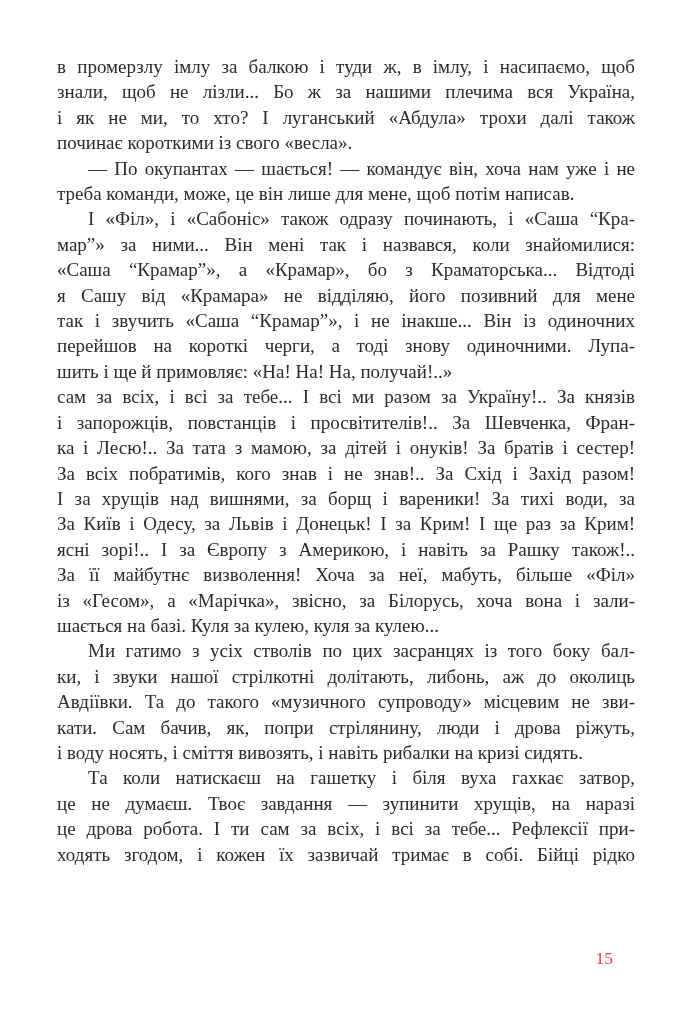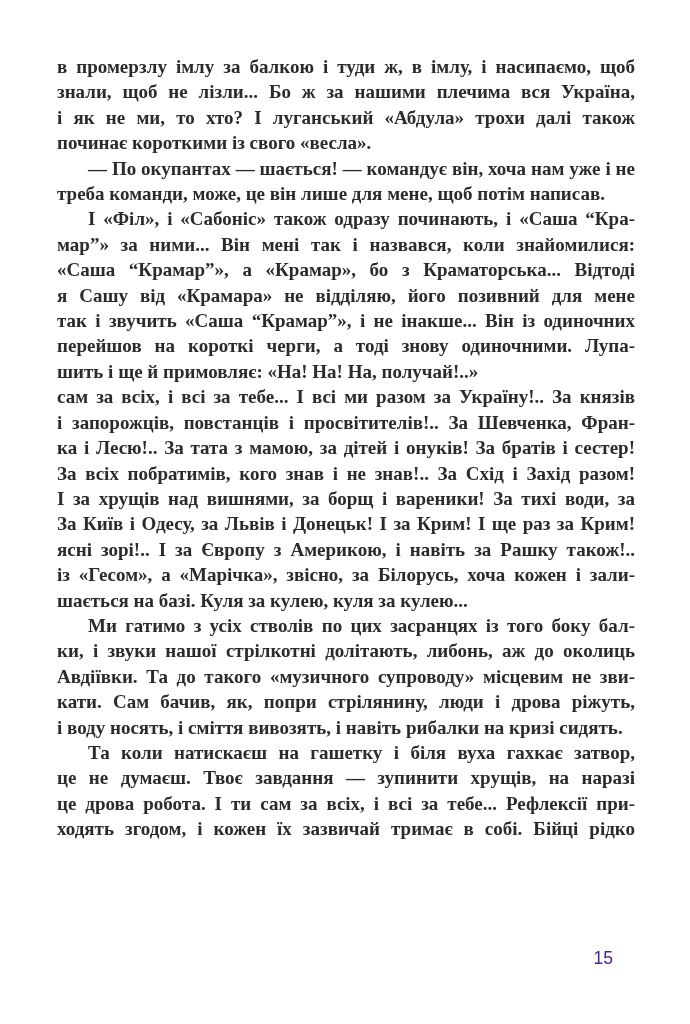--- a/index.html
+++ b/index.html
@@ -17,42 +17,41 @@
     color: #2b2b2b;
   }
   .text-block {
     position: absolute;
     left: 57px;
     top: 54px;
     width: 578px;
     font-size: 19px;
     line-height: 25.4px;
     color: #2b2b2b;
-    font-weight: bold;
   }
   .line {
     text-align: justify;
     text-align-last: justify;
     white-space: normal;
   }
   .line.endline {
     text-align-last: left;
   }
   .line.indent {
     text-indent: 31px;
   }
   .folio {
     position: absolute;
     left: 57px;
     top: 948px;
     width: 556px;
     text-align: right;
-    font-family: Liberation Sans, sans-serif;
+    font-family: Liberation Serif, serif;
     font-size: 17.5px;
-    color: #4c1d95;
+    color: #ef4444;
   }
 </style>
 </head>
 <body>
 
 <div class="page">
   <div class="text-block">
       <div class="line">в промерзлу імлу за балкою і туди ж, в імлу, і насипаємо, щоб</div>
       <div class="line">знали, щоб не лізли... Бо ж за нашими плечима вся Україна,</div>
       <div class="line">і як не ми, то хто? І луганський «Абдула» трохи далі також</div>
@@ -66,21 +65,22 @@
       <div class="line">так і звучить «Саша “Крамар”», і не інакше... Він із одиночних</div>
       <div class="line">перейшов на короткі черги, а тоді знову одиночними. Лупа-</div>
       <div class="line endline">шить і ще й примовляє: «На! На! На, получай!..»</div>
       <div class="line">сам за всіх, і всі за тебе... І всі ми разом за Україну!.. За князів</div>
       <div class="line">і запорожців, повстанців і просвітителів!.. За Шевченка, Фран-</div>
       <div class="line">ка і Лесю!.. За тата з мамою, за дітей і онуків! За братів і сестер!</div>
       <div class="line">За всіх побратимів, кого знав і не знав!.. За Схід і Захід разом!</div>
       <div class="line">І за хрущів над вишнями, за борщ і вареники! За тихі води, за</div>
       <div class="line">За Київ і Одесу, за Львів і Донецьк! І за Крим! І ще раз за Крим!</div>
       <div class="line">ясні зорі!.. І за Європу з Америкою, і навіть за Рашку також!..</div>
-      <div class="line">із «Гесом», а «Марічка», звісно, за Білорусь, хоча кожен і зали-</div>
+      <div class="line">За її майбутнє визволення! Хоча за неї, мабуть, більше «Філ»</div>
+      <div class="line">із «Гесом», а «Марічка», звісно, за Білорусь, хоча вона і зали-</div>
       <div class="line endline">шається на базі. Куля за кулею, куля за кулею...</div>
       <div class="line indent">Ми гатимо з усіх стволів по цих засранцях із того боку бал-</div>
       <div class="line">ки, і звуки нашої стрілкотні долітають, либонь, аж до околиць</div>
       <div class="line">Авдіївки. Та до такого «музичного супроводу» місцевим не зви-</div>
       <div class="line">кати. Сам бачив, як, попри стрілянину, люди і дрова ріжуть,</div>
       <div class="line endline">і воду носять, і сміття вивозять, і навіть рибалки на кризі сидять.</div>
       <div class="line indent">Та коли натискаєш на гашетку і біля вуха гахкає затвор,</div>
       <div class="line">це не думаєш. Твоє завдання — зупинити хрущів, на наразі</div>
       <div class="line">це дрова робота. І ти сам за всіх, і всі за тебе... Рефлексії при-</div>
       <div class="line">ходять згодом, і кожен їх зазвичай тримає в собі. Бійці рідко</div>

